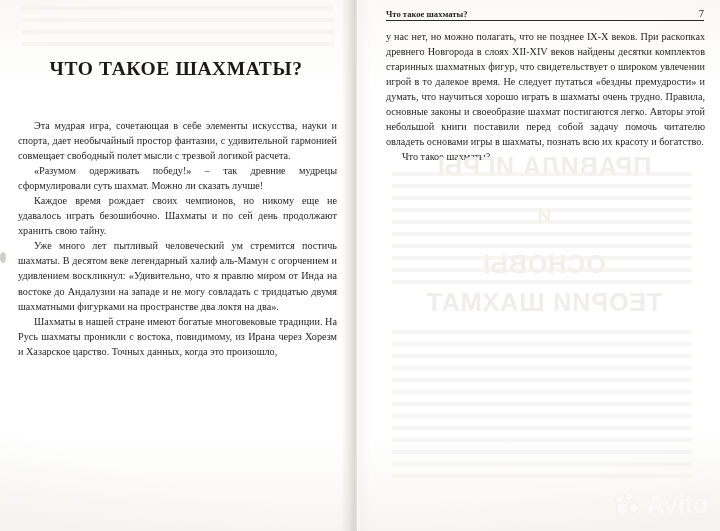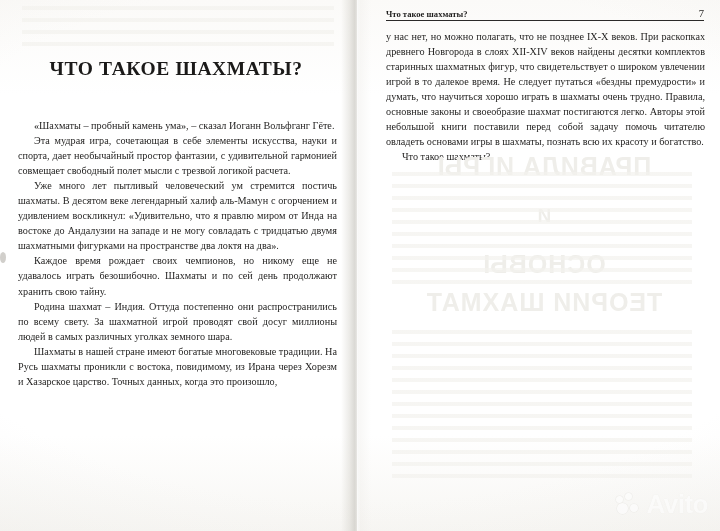--- a/index.html
+++ b/index.html
@@ -226,25 +226,24 @@
 
   <div class="paper-tone"></div>
 
   <div class="ghost-block ghost-lp"></div>
 
   <div class="page page-left">
 
     <div class="chapter-title">ЧТО ТАКОЕ ШАХМАТЫ?</div>
 
     <div class="col-left">
-      <p class="para">«Шахматы – пробный камень ума», – сказал Иоганн Вольфганг Гёте.</p>
       <p class="para">Эта мудрая игра, сочетающая в себе элементы искусства, науки и спорта, дает необычайный простор фантазии, с удивительной гармонией совмещает свободный полет мысли с трезвой логикой расчета.</p>
+      <p class="para">«Разумом одерживать победу!» – так древние мудрецы сформулировали суть шахмат. Можно ли сказать лучше!</p>
+      <p class="para">Каждое время рождает своих чемпионов, но никому еще не удавалось играть безошибочно. Шахматы и по сей день продолжают хранить свою тайну.</p>
       <p class="para">Уже много лет пытливый человеческий ум стремится постичь шахматы. В десятом веке легендарный халиф аль-Мамун с огорчением и удивлением воскликнул: «Удивительно, что я правлю миром от Инда на востоке до Андалузии на западе и не могу совладать с тридцатью двумя шахматными фигурками на пространстве два локтя на два».</p>
-      <p class="para">Каждое время рождает своих чемпионов, но никому еще не удавалось играть безошибочно. Шахматы и по сей день продолжают хранить свою тайну.</p>
-      <p class="para">Родина шахмат – Индия. Оттуда постепенно они распространились по всему свету. За шахматной игрой проводят свой досуг миллионы людей в самых различных уголках земного шара.</p>
       <p class="para">Шахматы в нашей стране имеют богатые многовековые традиции. На Русь шахматы проникли с востока, повидимому, из Ирана через Хорезм и Хазарское царство. Точных данных, когда это произошло,</p>
     </div>
 
     <div class="edge-mark"></div>
   </div>
 
   <div class="gutter"></div>
   <div class="gutter-edge"></div>
 
   <div class="page page-right">

